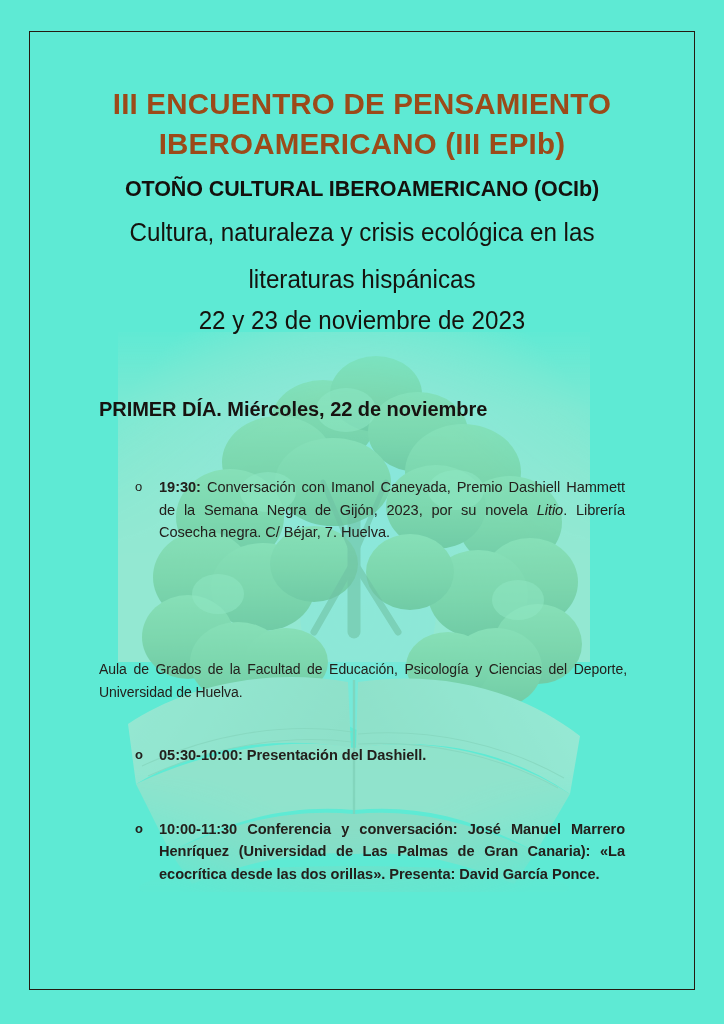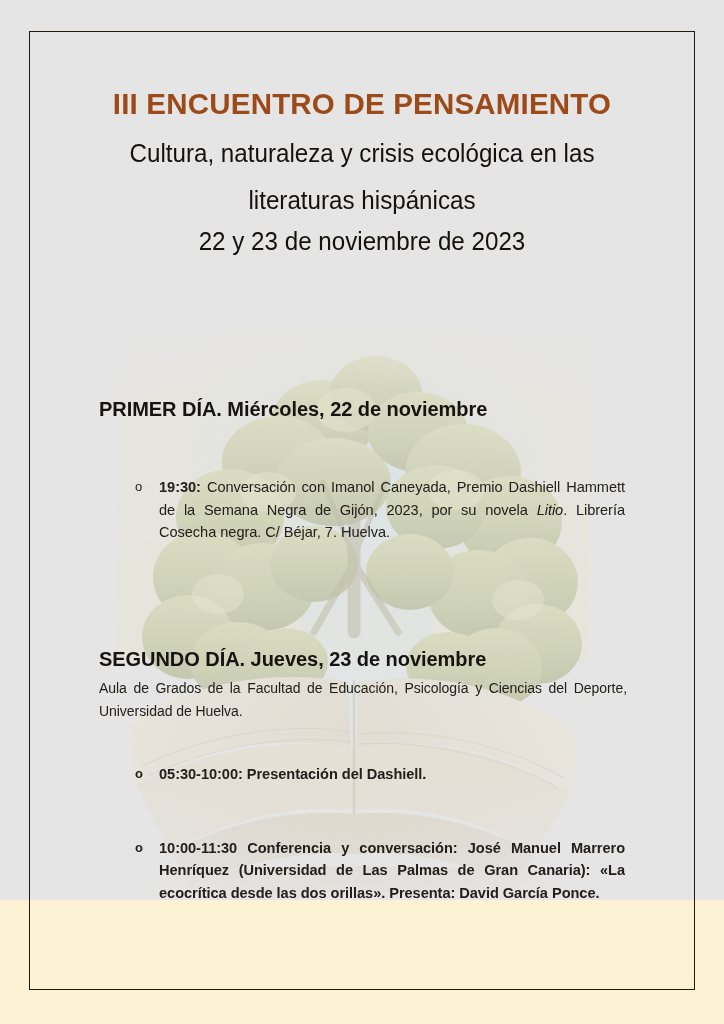--- a/index.html
+++ b/index.html
@@ -14,22 +14,22 @@
     font-family: "Liberation Sans", sans-serif;
     overflow: hidden;
     position: relative;
   }
 
   
   #poster {
     position: absolute;
     left: 0; top: 0;
     width: 724px;
-    height: 900px;
-    background: #e5e5e5;
+    height: 1024px;
+    background: #5eead4;
   }
   #page-border {
     position: absolute;
     left: 29px;
     top: 31px;
     width: 666px;
     height: 959px;
     border: 1.5px solid #241a10;
     box-sizing: border-box;
     background: transparent;
@@ -285,35 +285,36 @@
       </g>
     </svg>
   </div>
 
   <div id="page-border"></div>
 
   <div id="content">
 
     <div class="title-block">
       <h1 class="main-title">III ENCUENTRO DE PENSAMIENTO</h1>
+      <h1 class="main-title">IBEROAMERICANO (III EPIb)</h1>
+      <h2 class="org-line">OTOÑO CULTURAL IBEROAMERICANO (OCIb)</h2>
       <p class="theme-line">Cultura, naturaleza y crisis ecológica en las</p>
       <p class="theme-line">literaturas hispánicas</p>
       <p class="dates-line">22 y 23 de noviembre de 2023</p>
     </div>
 
     <div class="day-section" id="day-one">
       <p class="day-heading"><span class="day-label">PRIMER DÍA.</span><span> Miércoles, 22 de noviembre</span></p>
 
       <ul class="bullet-list">
         <li class="bullet-item" id="item-day1"><span class="time">19:30:</span><span> Conversación con Imanol Caneyada, Premio Dashiell Hammett de la Semana Negra de Gijón, 2023, por su novela </span><span class="italic">Litio</span><span class="bullet-text-last">. Librería Cosecha negra. C/ Béjar, 7. Huelva.</span></li>
       </ul>
     </div>
 
     <div class="day-section" id="day-two">
-      <p class="day-heading"><span class="day-label">SEGUNDO DÍA.</span><span> Jueves, 23 de noviembre</span></p>
 
       <p class="venue-text">Aula de Grados de la Facultad de Educación, Psicología y Ciencias del Deporte, Universidad de Huelva.</p>
 
       <ul class="bullet-list">
         <li class="bullet-item all-bold" id="item-p1"><span class="time">05:30-10:00:</span><span> Presentación del Dashiell.</span></li>
 
         <li class="bullet-item all-bold" id="item-p2"><span class="time">10:00-11:30</span><span> Conferencia y conversación: José Manuel Marrero Henríquez (Universidad de Las Palmas de Gran Canaria): «La ecocrítica desde las dos orillas». Presenta: David García Ponce.</span></li>
       </ul>
     </div>
 

